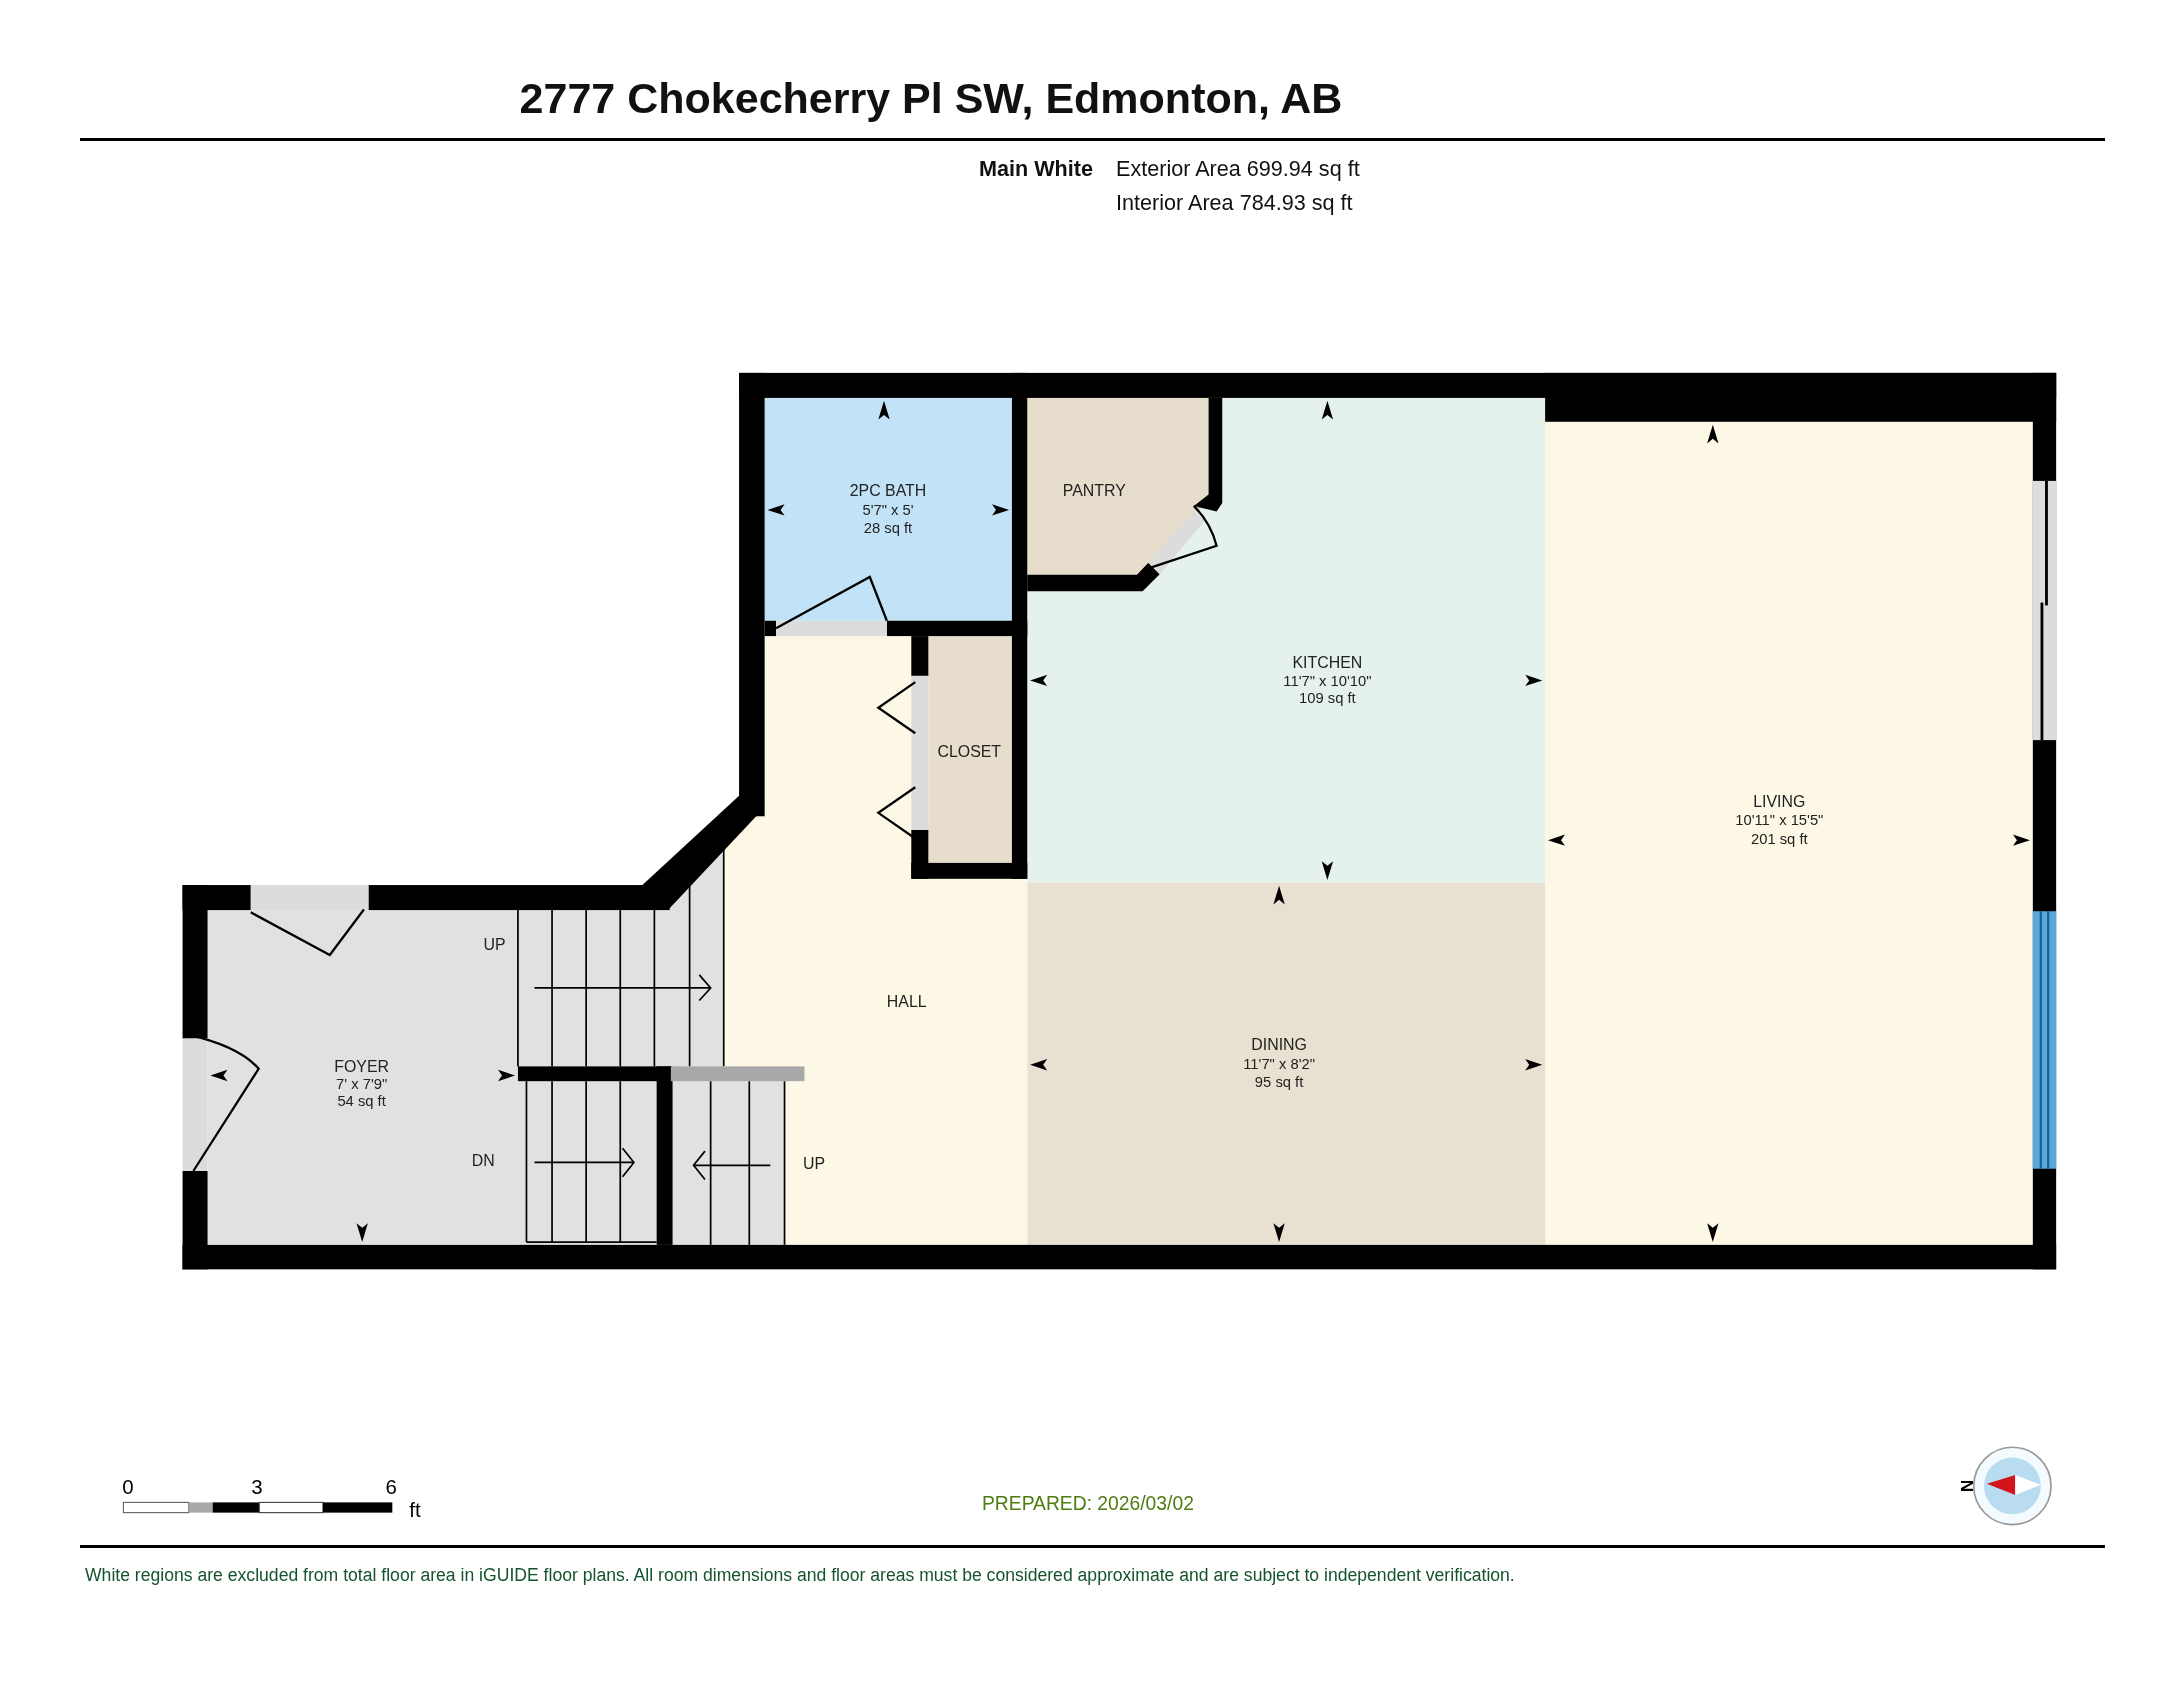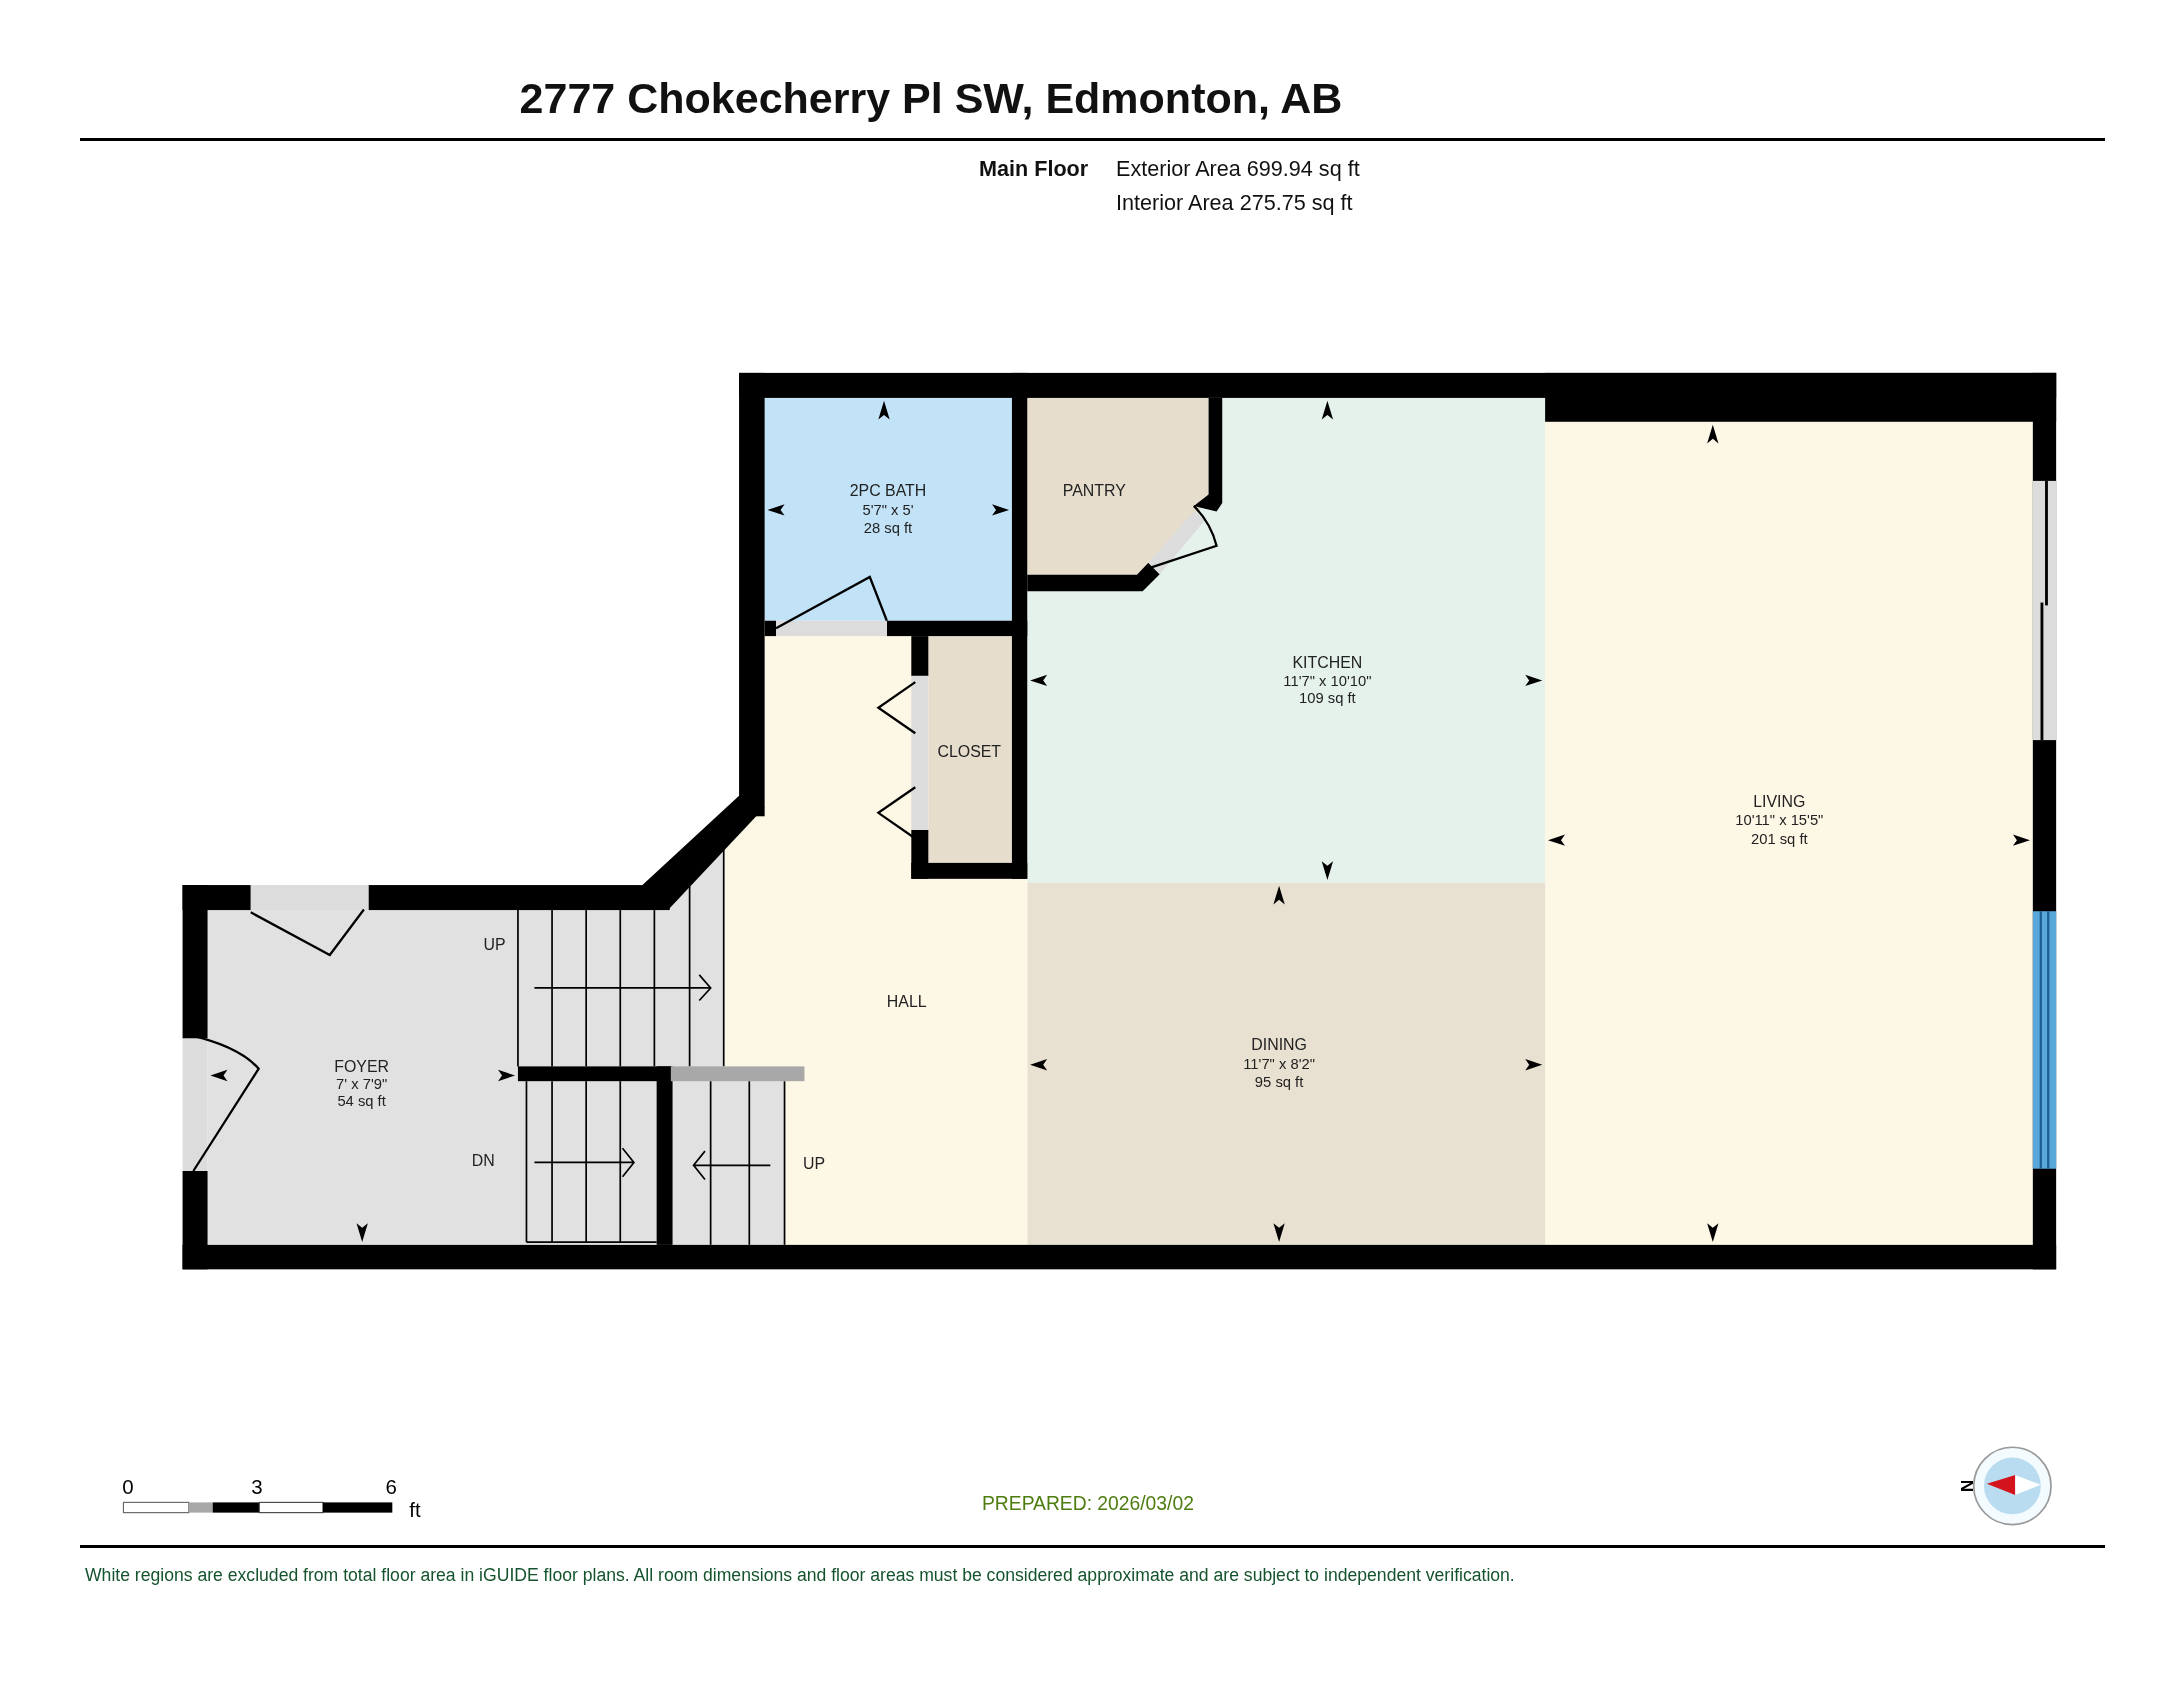--- a/index.html
+++ b/index.html
@@ -15,23 +15,23 @@
   .plan { position: absolute; left: 0; top: 0; width: 2183px; height: 1686px; }
   .room-text { font-family: "Liberation Sans", sans-serif; fill: #222; text-anchor: middle; }
   .prepared { position: absolute; left: 982px; top: 1493px; font-size: 19.3px; color: #4d7c0f; }
   .disclaimer { position: absolute; left: 85px; top: 1565px; font-size: 17.6px; color: #14532d; }
 </style>
 </head>
 <body>
 
 <div class="title">2777 Chokecherry Pl SW, Edmonton, AB</div>
 <div class="rule top"></div>
-<div class="floor-label">Main Floor</div>
+<div class="floor-label">Main White</div>
 <div class="area-line ext">Exterior Area 699.94 sq ft</div>
-<div class="area-line int">Interior Area 275.75 sq ft</div>
+<div class="area-line int">Interior Area 784.93 sq ft</div>
 
 <svg class="plan" viewBox="0 0 3840 2966" xmlns="http://www.w3.org/2000/svg">
 
   <g>
 
     <rect x="2718" y="742" width="858" height="1448" fill="#fdf7e6"></rect>
 
     <rect x="1807" y="700" width="911" height="853" fill="#e5f2ec"></rect>
 
     <rect x="1807" y="1553" width="911" height="637" fill="#e8e0d0"></rect>

